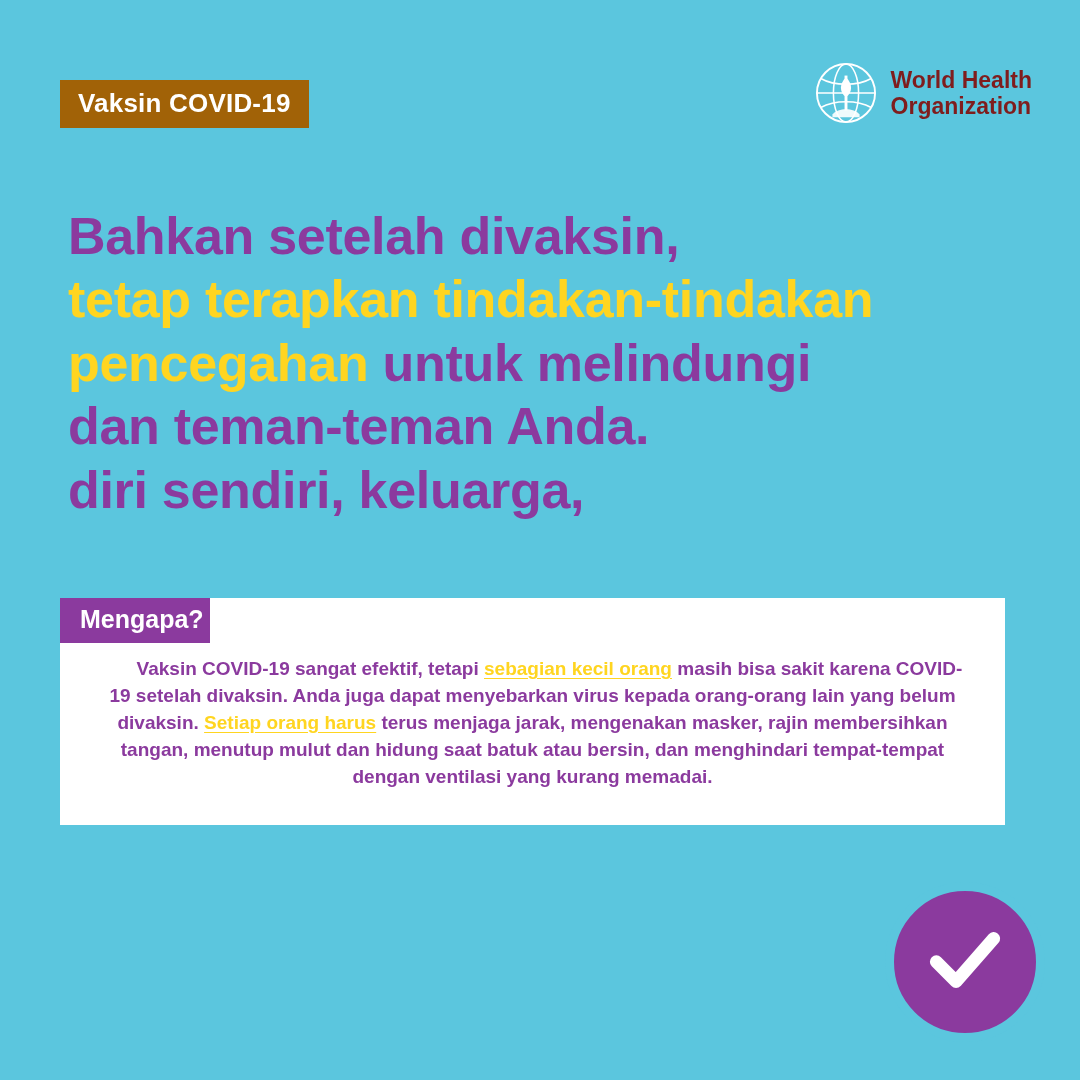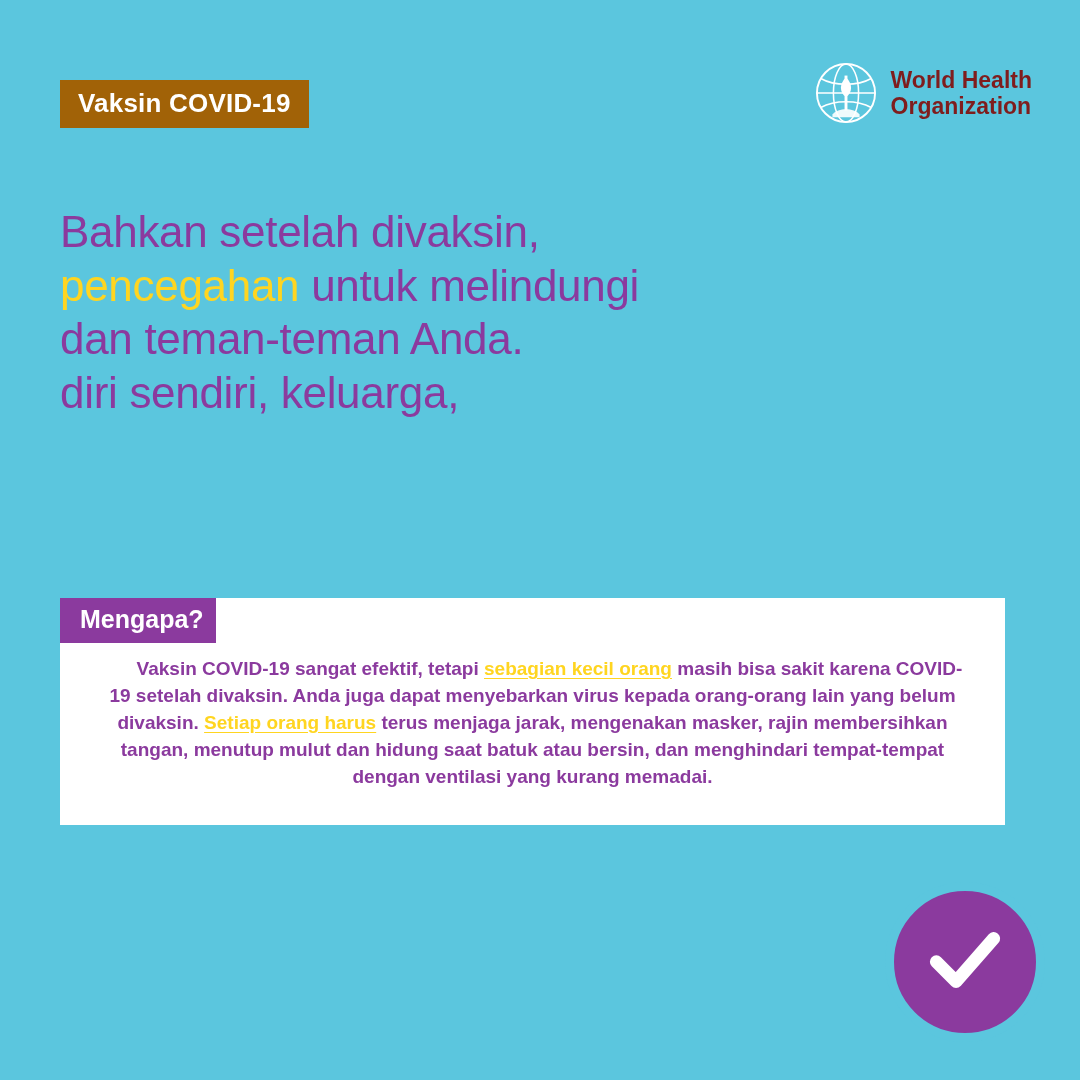--- a/index.html
+++ b/index.html
@@ -45,24 +45,24 @@
     color: #7f1d1d;
     font-size: 23px;
     font-weight: bold;
     line-height: 1.15;
   }
 
   
   .headline {
     position: absolute;
     top: 205px;
-    left: 60px;
+    left: 68px;
     width: 960px;
-    font-size: 44px;
-    font-weight: normal;
+    font-size: 52px;
+    font-weight: bold;
     line-height: 1.22;
     color: #8B3A9E;
     letter-spacing: -0.3px;
   }
   .headline .hl-yellow { color: #FFD520; }
   .headline .hl-purple { color: #8B3A9E; }
   .headline .line { display: block; white-space: nowrap; }
 
   
   .why-card {
@@ -74,21 +74,21 @@
     padding: 58px 34px 34px 34px;
   }
   .why-label {
     position: absolute;
     top: 0;
     left: 0;
     background: #8B3A9E;
     color: #ffffff;
     font-size: 25px;
     font-weight: bold;
-    padding: 9px 12px 11px 20px;
+    padding: 9px 6px 11px 20px;
     line-height: 1;
   }
   .why-body {
     color: #8B3A9E;
     font-size: 19px;
     font-weight: bold;
     line-height: 1.42;
     text-align: center;
     text-indent: 0;
   }
@@ -137,20 +137,23 @@
     <span>World Health</span><br>
     <span>Organization</span>
   </span>
 </div>
 
 <div class="headline">
   <span class="line">
     <span class="hl-purple">Bahkan setelah divaksin,</span>
   </span>
   <span class="line">
+    <span class="hl-yellow">tetap terapkan tindakan-tindakan</span>
+  </span>
+  <span class="line">
     <span class="hl-yellow">pencegahan</span><span class="hl-purple"> untuk melindungi</span>
   </span>
   <span class="line">
     <span class="hl-purple">dan teman-teman Anda.</span>
   </span>
   <span class="line">
     <span class="hl-purple">diri sendiri, keluarga,</span>
   </span>
 </div>
 

